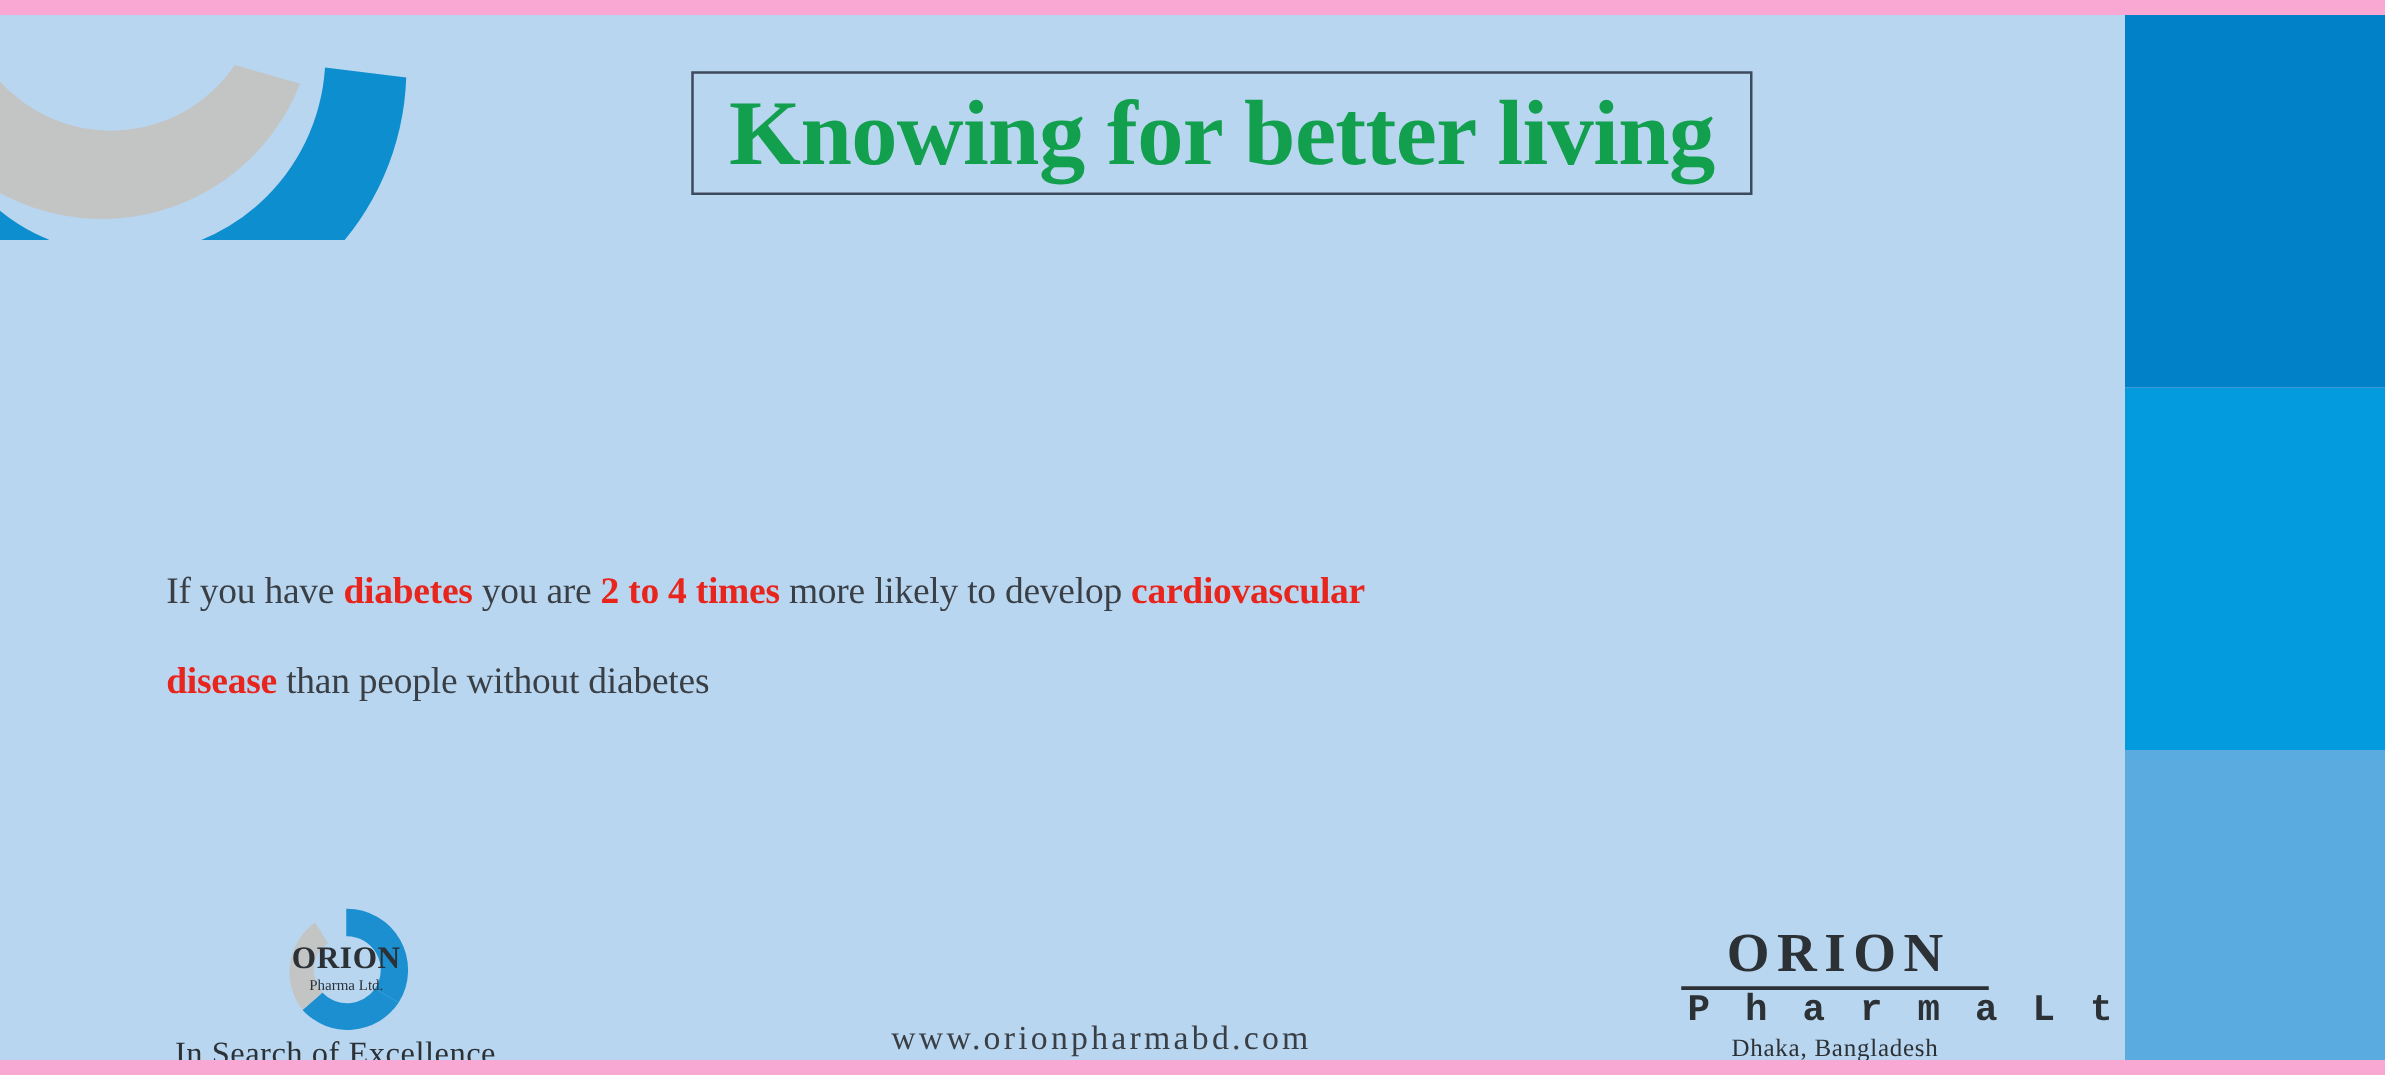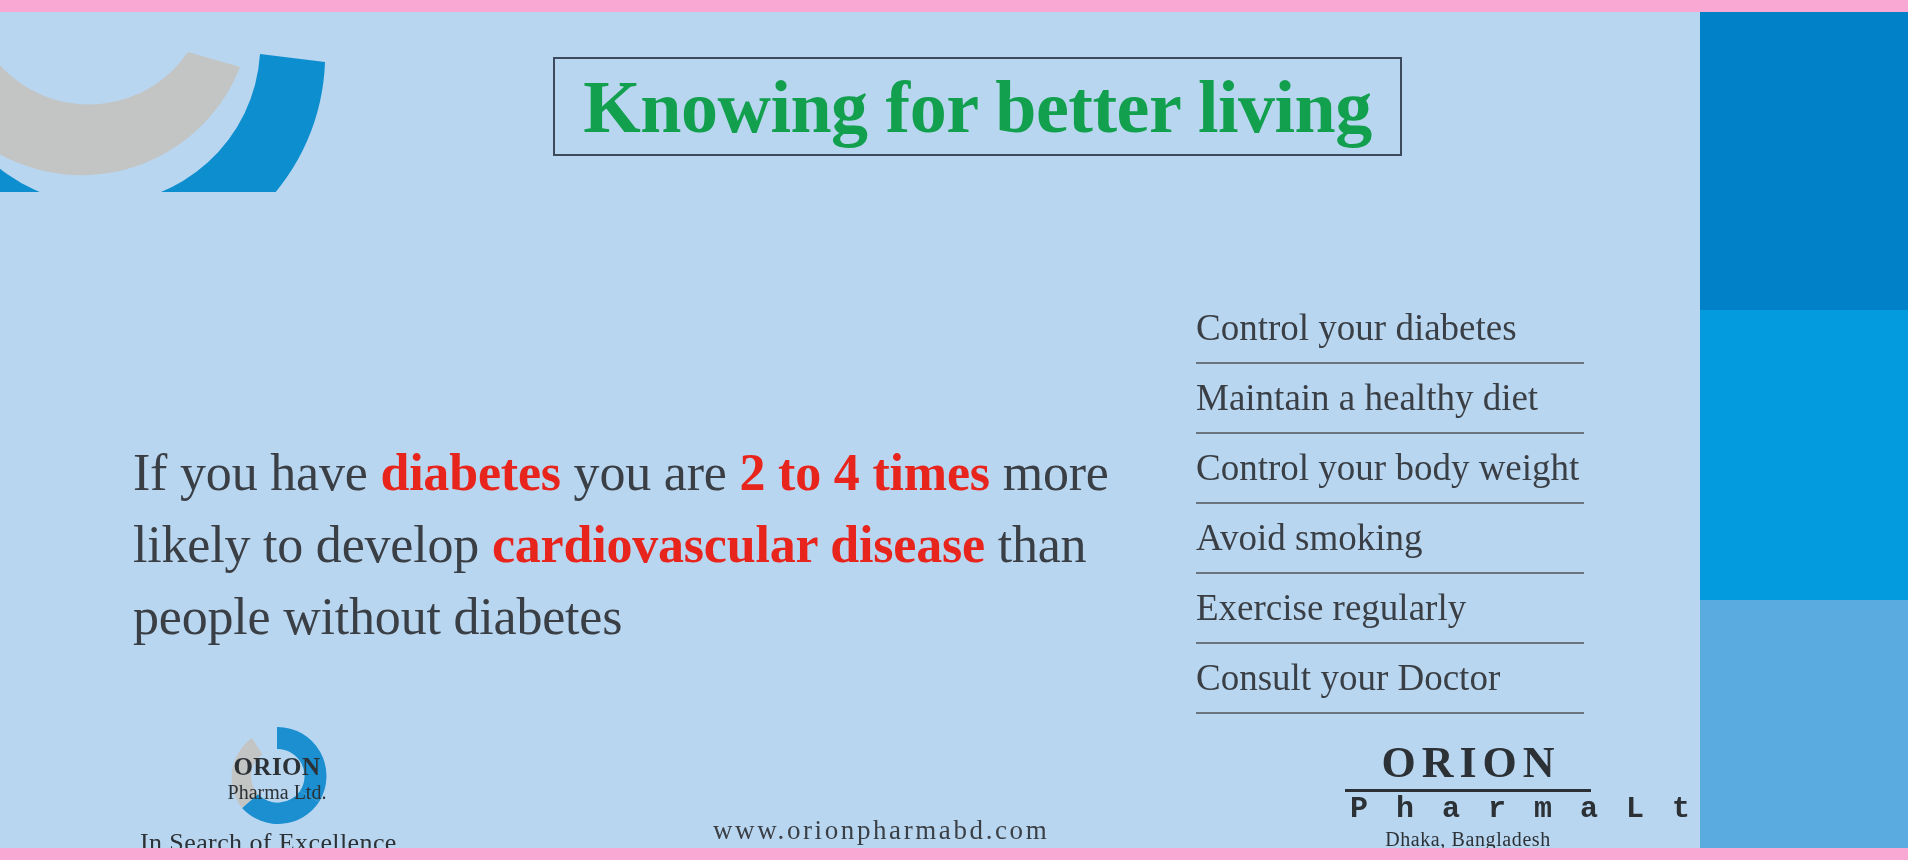--- a/index.html
+++ b/index.html
@@ -79,21 +79,21 @@
     white-space: nowrap;
   }
 
   
   .statement {
     position: absolute;
     left: 133px;
     top: 425px;
     width: 1020px;
     font-family: "Liberation Serif", "DejaVu Serif", serif;
-    font-size: 52px;
+    font-size: 30px;
     line-height: 72px;
     color: #3a3f45;
     letter-spacing: -0.2px;
   }
   .statement .hl {
     color: #e8251d;
     font-weight: bold;
   }
 
   
@@ -139,21 +139,21 @@
   .emblem-orion {
     font-family: "Liberation Serif", "DejaVu Serif", serif;
     font-weight: bold;
     font-size: 25px;
     color: #2c3136;
     letter-spacing: 0.5px;
     display: block;
   }
   .emblem-pharma {
     font-family: "Liberation Serif", "DejaVu Serif", serif;
-    font-size: 20px;
+    font-size: 12px;
     color: #2c3136;
     display: block;
     margin-top: 3px;
   }
   .tagline {
     position: absolute;
     left: 0;
     top: 104px;
     width: 290px;
     text-align: left;
@@ -234,28 +234,20 @@
     </div>
 
     <div class="title-box">
       <div class="title-text">Knowing for better living</div>
     </div>
 
     <div class="statement">
       <span>If you have </span><span class="hl">diabetes</span><span> you are </span><span class="hl">2 to 4 times</span><span> more likely to develop </span><span class="hl">cardiovascular disease</span><span> than people without diabetes</span>
     </div>
 
-    <div class="advice">
-      <div class="advice-item">Control your diabetes</div>
-      <div class="advice-item">Maintain a healthy diet</div>
-      <div class="advice-item">Control your body weight</div>
-      <div class="advice-item">Avoid smoking</div>
-      <div class="advice-item">Exercise regularly</div>
-      <div class="advice-item">Consult your Doctor</div>
-    </div>
 
     <div class="logo-left">
       <div class="emblem">
         <svg width="110" height="104" viewBox="0 0 110 104" aria-hidden="true">
           <circle cx="55" cy="52" r="49" fill="#b9d6f0"></circle>
           <path d="M 55 3 A 49 49 0 0 1 97 78 L 78 67 A 27 27 0 0 0 55 25 Z" fill="#1b8fd0"></path>
           <path d="M 97 78 A 49 49 0 0 1 20 84 L 36 70 A 27 27 0 0 0 78 67 Z" fill="#1b8fd0"></path>
           <path d="M 20 84 A 49 49 0 0 1 30 14 L 42 33 A 27 27 0 0 0 36 70 Z" fill="#c3c4c4"></path>
           <circle cx="55" cy="52" r="26" fill="#b9d6f0"></circle>
         </svg>

